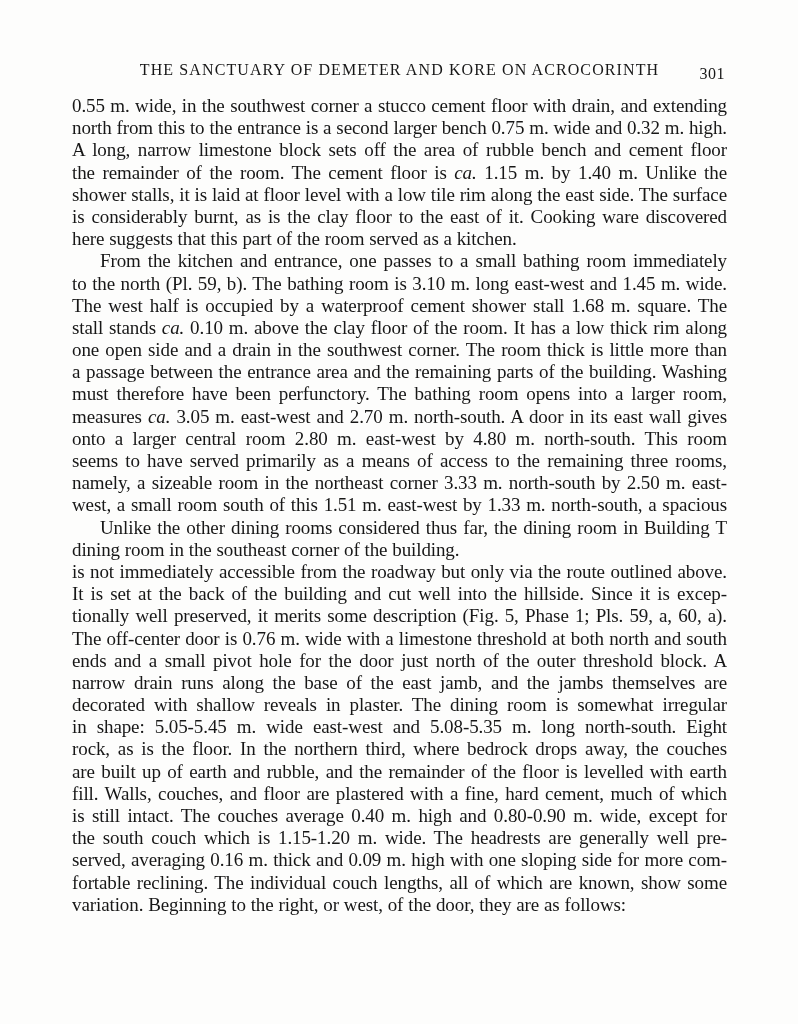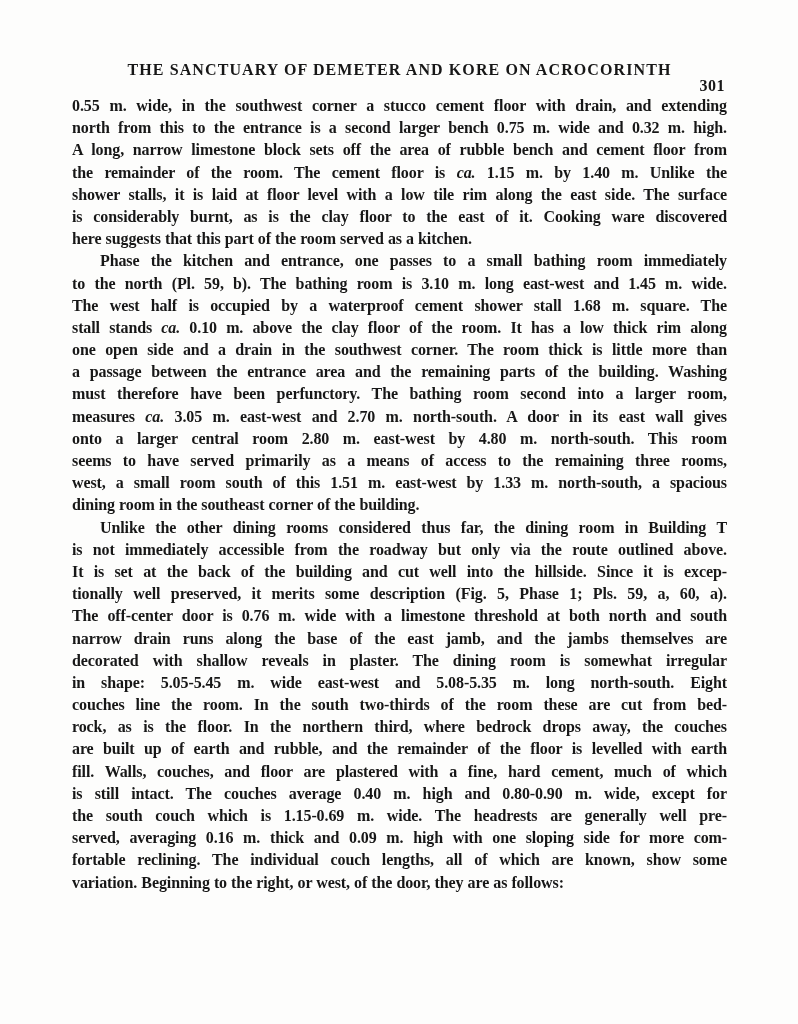--- a/index.html
+++ b/index.html
@@ -4,48 +4,47 @@
 <style>
   html, body { margin: 0; padding: 0; background: #e8e8e8; }
   .page {
     width: 798px;
     height: 1024px;
     background: #fdfdfc;
     position: relative;
     font-family: "Liberation Serif", serif;
     color: #171717;
     overflow: hidden;
-    font-weight: bold;
   }
   .running-head {
     position: absolute;
     top: 61px;
     left: 72px;
     width: 655px;
     height: 22px;
     text-align: center;
     font-size: 16px;
     letter-spacing: 1.1px;
     white-space: nowrap;
   }
   .head-title { display: inline-block; }
   .page-number {
     position: absolute;
     right: 2px;
-    top: 16px;
+    top: 4px;
     letter-spacing: 0.5px;
   }
   .text-block {
     position: absolute;
     top: 95px;
     left: 72px;
     width: 655px;
   }
   .line {
-    font-size: 16px;
+    font-size: 19px;
     line-height: 22.2px;
     height: 22.2px;
     text-align: justify;
     text-align-last: justify;
     letter-spacing: -0.1px;
     word-spacing: 0.2px;
     white-space: normal;
     overflow: hidden;
   }
   .line.last {
@@ -64,43 +63,44 @@
     <span class="page-number">301</span>
   </div>
   <div class="text-block">
       <div class="line">0.55 m. wide, in the southwest corner a stucco cement floor with drain, and extending</div>
       <div class="line">north from this to the entrance is a second larger bench 0.75 m. wide and 0.32 m. high.</div>
       <div class="line">A long, narrow limestone block sets off the area of rubble bench and cement floor from</div>
       <div class="line">the remainder of the room. The cement floor is <i>ca.</i> 1.15 m. by 1.40 m. Unlike the</div>
       <div class="line">shower stalls, it is laid at floor level with a low tile rim along the east side. The surface</div>
       <div class="line">is considerably burnt, as is the clay floor to the east of it. Cooking ware discovered</div>
       <div class="line last">here suggests that this part of the room served as a kitchen.</div>
-      <div class="line indent">Phase the kitchen and entrance, one passes to a small bathing room immediately</div>
+      <div class="line indent">From the kitchen and entrance, one passes to a small bathing room immediately</div>
       <div class="line">to the north (Pl. 59, b). The bathing room is 3.10 m. long east-west and 1.45 m. wide.</div>
       <div class="line">The west half is occupied by a waterproof cement shower stall 1.68 m. square. The</div>
       <div class="line">stall stands <i>ca.</i> 0.10 m. above the clay floor of the room. It has a low thick rim along</div>
       <div class="line">one open side and a drain in the southwest corner. The room thick is little more than</div>
       <div class="line">a passage between the entrance area and the remaining parts of the building. Washing</div>
-      <div class="line">must therefore have been perfunctory. The bathing room second into a larger room,</div>
+      <div class="line">must therefore have been perfunctory. The bathing room opens into a larger room,</div>
       <div class="line">measures <i>ca.</i> 3.05 m. east-west and 2.70 m. north-south. A door in its east wall gives</div>
       <div class="line">onto a larger central room 2.80 m. east-west by 4.80 m. north-south. This room</div>
       <div class="line">seems to have served primarily as a means of access to the remaining three rooms,</div>
+      <div class="line">namely, a sizeable room in the northeast corner 3.33 m. north-south by 2.50 m. east-</div>
       <div class="line">west, a small room south of this 1.51 m. east-west by 1.33 m. north-south, a spacious</div>
+      <div class="line indent">Unlike the other dining rooms considered thus far, the dining room in Building T</div>
       <div class="line last">dining room in the southeast corner of the building.</div>
-      <div class="line indent">Unlike the other dining rooms considered thus far, the dining room in Building T</div>
       <div class="line">is not immediately accessible from the roadway but only via the route outlined above.</div>
       <div class="line">It is set at the back of the building and cut well into the hillside. Since it is excep-</div>
       <div class="line">tionally well preserved, it merits some description (Fig. 5, Phase 1; Pls. 59, a, 60, a).</div>
       <div class="line">The off-center door is 0.76 m. wide with a limestone threshold at both north and south</div>
+      <div class="line">ends and a small pivot hole for the door just north of the outer threshold block. A</div>
       <div class="line">narrow drain runs along the base of the east jamb, and the jambs themselves are</div>
       <div class="line">decorated with shallow reveals in plaster. The dining room is somewhat irregular</div>
       <div class="line">in shape: 5.05-5.45 m. wide east-west and 5.08-5.35 m. long north-south. Eight</div>
-      <div class="line">couches line the room. In the south two-thirds of the room these are cut from bed-</div>
       <div class="line">rock, as is the floor. In the northern third, where bedrock drops away, the couches</div>
       <div class="line">are built up of earth and rubble, and the remainder of the floor is levelled with earth</div>
       <div class="line">fill. Walls, couches, and floor are plastered with a fine, hard cement, much of which</div>
       <div class="line">is still intact. The couches average 0.40 m. high and 0.80-0.90 m. wide, except for</div>
-      <div class="line">the south couch which is 1.15-0.69 m. wide. The headrests are generally well pre-</div>
+      <div class="line">the south couch which is 1.15-1.20 m. wide. The headrests are generally well pre-</div>
       <div class="line">served, averaging 0.16 m. thick and 0.09 m. high with one sloping side for more com-</div>
       <div class="line">fortable reclining. The individual couch lengths, all of which are known, show some</div>
       <div class="line last">variation. Beginning to the right, or west, of the door, they are as follows:</div>
     </div>
 </div>
 
 </body></html>

